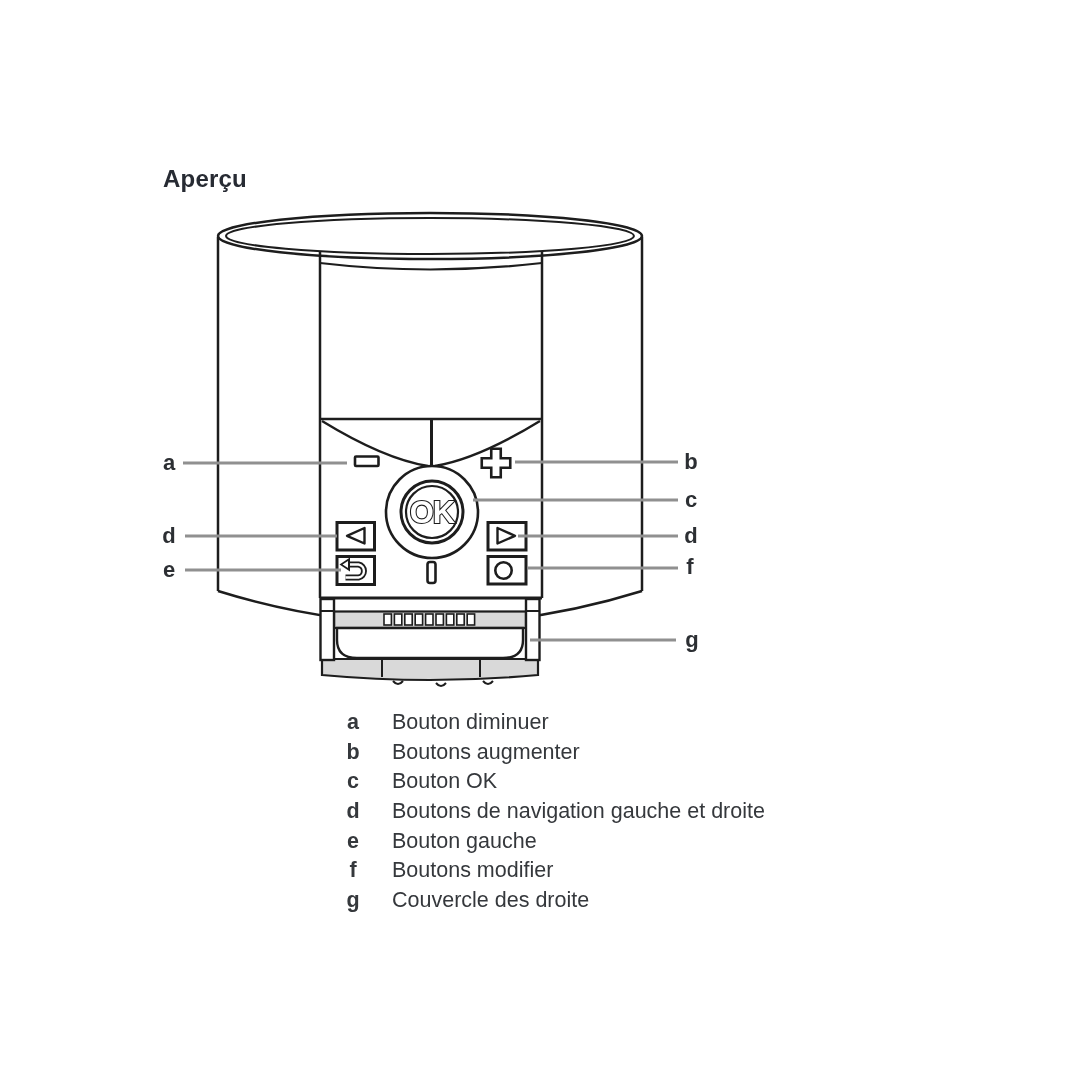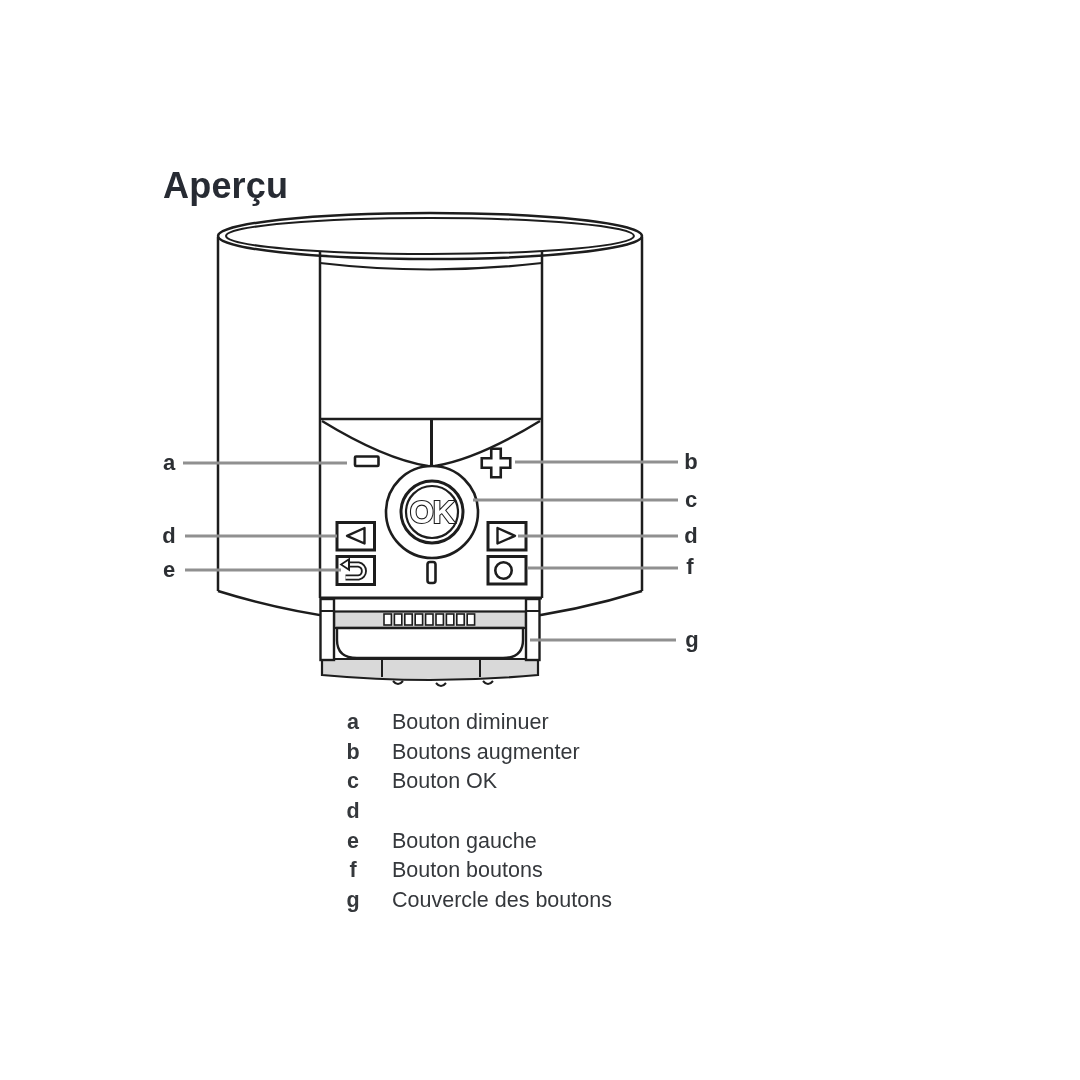--- a/index.html
+++ b/index.html
@@ -1,18 +1,18 @@
 <!DOCTYPE html>
 <html><head>
 <meta charset="utf-8">
 <style>
   html,body{margin:0;padding:0;background:#ffffff;}
   #page{position:relative;width:1080px;height:1080px;background:#ffffff;overflow:hidden;
         font-family:"Liberation Sans",sans-serif;}
-  #page-title{position:absolute;left:163px;top:165px;font-size:36px;font-weight:bold;
+  #page-title{position:absolute;left:163px;top:165px;font-size:24px;font-weight:bold;
         color:#272b33;letter-spacing:.2px;}
   svg.draw{position:absolute;left:0;top:0;}
   .callout-label{position:absolute;width:18px;text-align:center;font-size:22px;
         font-weight:bold;color:#2c2f33;line-height:24px;}
   #legend{position:absolute;left:338px;top:708px;}
   .legend-row{display:flex;height:29.6px;align-items:center;font-size:21.5px;color:#35383c;}
   .legend-key{width:30px;text-align:center;font-weight:bold;flex:0 0 30px;}
   .legend-text{margin-left:24px;white-space:nowrap;}
 </style>
 </head>
@@ -144,28 +144,29 @@
     <div class="legend-row">
       <span class="legend-key">b</span>
       <span class="legend-text">Boutons augmenter</span>
     </div>
     <div class="legend-row">
       <span class="legend-key">c</span>
       <span class="legend-text">Bouton OK</span>
     </div>
     <div class="legend-row">
       <span class="legend-key">d</span>
+      <span class="legend-text">Boutons de navigation gauche et droite</span>
     </div>
     <div class="legend-row">
       <span class="legend-key">e</span>
       <span class="legend-text">Bouton gauche</span>
     </div>
     <div class="legend-row">
       <span class="legend-key">f</span>
-      <span class="legend-text">Bouton boutons</span>
+      <span class="legend-text">Boutons modifier</span>
     </div>
     <div class="legend-row">
       <span class="legend-key">g</span>
-      <span class="legend-text">Couvercle des boutons</span>
+      <span class="legend-text">Couvercle des droite</span>
     </div>
   </div>
 
 </div>
 
 </body></html>

